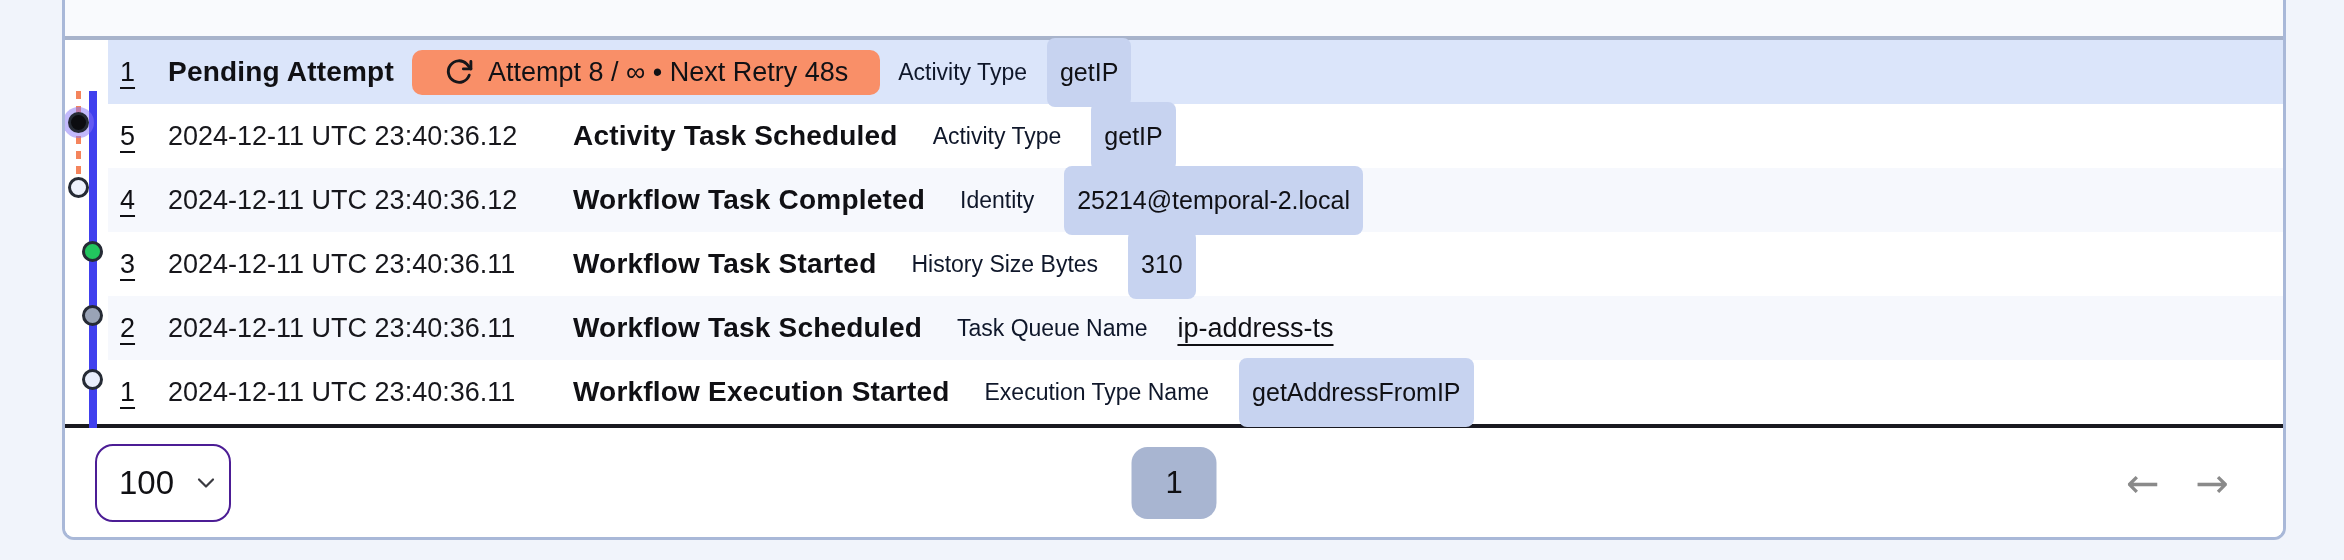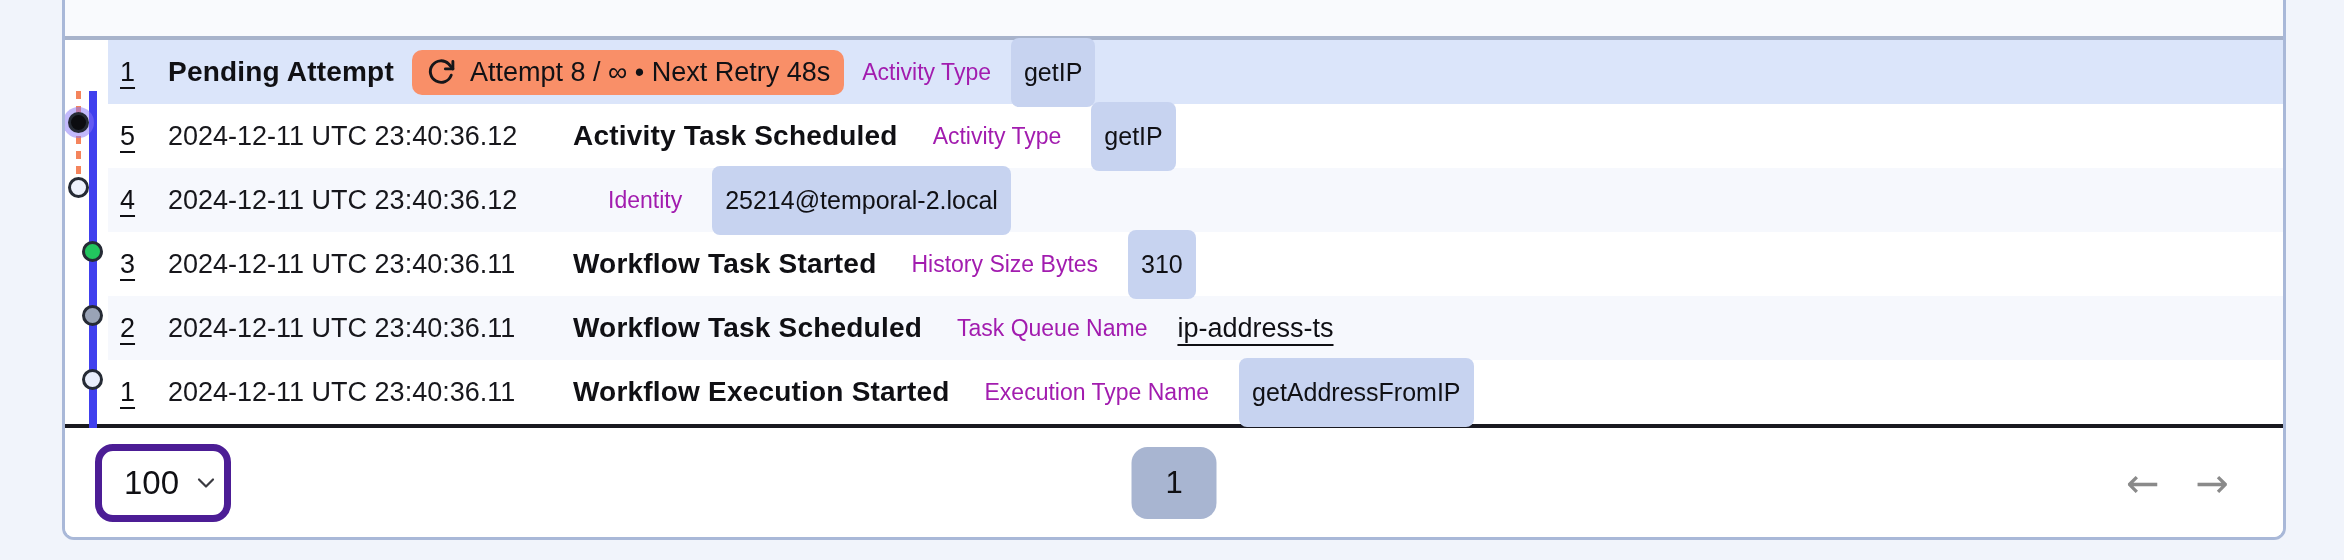--- a/index.html
+++ b/index.html
@@ -40,21 +40,21 @@
   .evt-num {
     width:60px; padding-left:12px; flex:0 0 auto;
     font-size:27px; color:#101014;
     text-decoration:underline;
     text-underline-offset:6px;
     text-decoration-thickness:2px;
     cursor:pointer;
   }
   .evt-time { width:405px; flex:0 0 auto; font-size:27px; color:#17171c; }
   .evt-name { font-size:28px; font-weight:bold; color:#101014; letter-spacing:.2px; }
-  .evt-label { margin-left:35px; font-size:23px; color:#a21caf; white-space:nowrap; }
+  .evt-label { margin-left:35px; font-size:23px; color:#0f172a; white-space:nowrap; }
   .attr-badge {
     margin-left:30px;
     background:#c7d3f0;
     border-radius:8px;
     padding:20px 13px;
     font-size:25px; color:#101014;
     white-space:nowrap;
   }
   .attr-link {
     margin-left:30px;
@@ -64,21 +64,21 @@
     text-decoration-thickness:2px;
     cursor:pointer; white-space:nowrap;
   }
 
   
   .retry-badge {
     margin-left:18px;
     display:flex; align-items:center; gap:14px;
     background:#f98f68;
     border-radius:10px;
-    padding:7px 14px;
+    padding:7px 32px;
     font-size:27px; color:#111115;
     white-space:nowrap;
   }
   .retry-badge svg { display:block; }
   .pending .evt-label { margin-left:18px; }
   .pending .attr-badge { margin-left:20px; }
 
   
   .timeline { position:absolute; left:0; top:0; width:43px; height:100%; pointer-events:none; }
   .tl-blue {
@@ -106,21 +106,21 @@
   .footer {
     position:relative; height:109px;
     display:flex; align-items:center;
     padding:0 50px 0 30px;
     background:#ffffff;
   }
   .select-wrap { position:relative; width:136px; height:78px; }
   .select-wrap select {
     appearance:none; -webkit-appearance:none;
     width:100%; height:100%;
-    border:7px solid #4c1d95; border-radius:18px;
+    border:2px solid #4c1d95; border-radius:18px;
     background:#ffffff;
     font-family:"Liberation Sans", sans-serif;
     font-size:33px; color:#101014;
     padding:0 40px 0 22px;
     cursor:pointer;
   }
   .select-wrap .chev {
     position:absolute; right:16px; top:50%;
     transform:translateY(-50%);
     pointer-events:none; line-height:0;
@@ -182,20 +182,21 @@
       <span class="evt-num">5</span>
       <span class="evt-time">2024-12-11 UTC 23:40:36.12</span>
       <span class="evt-name">Activity Task Scheduled</span>
       <span class="evt-label">Activity Type</span>
       <span class="attr-badge">getIP</span>
     </div>
 
     <div class="row alt">
       <span class="evt-num">4</span>
       <span class="evt-time">2024-12-11 UTC 23:40:36.12</span>
+      <span class="evt-name">Workflow Task Completed</span>
       <span class="evt-label">Identity</span>
       <span class="attr-badge">25214@temporal-2.local</span>
     </div>
 
     <div class="row">
       <span class="evt-num">3</span>
       <span class="evt-time">2024-12-11 UTC 23:40:36.11</span>
       <span class="evt-name">Workflow Task Started</span>
       <span class="evt-label">History Size Bytes</span>
       <span class="attr-badge">310</span>

